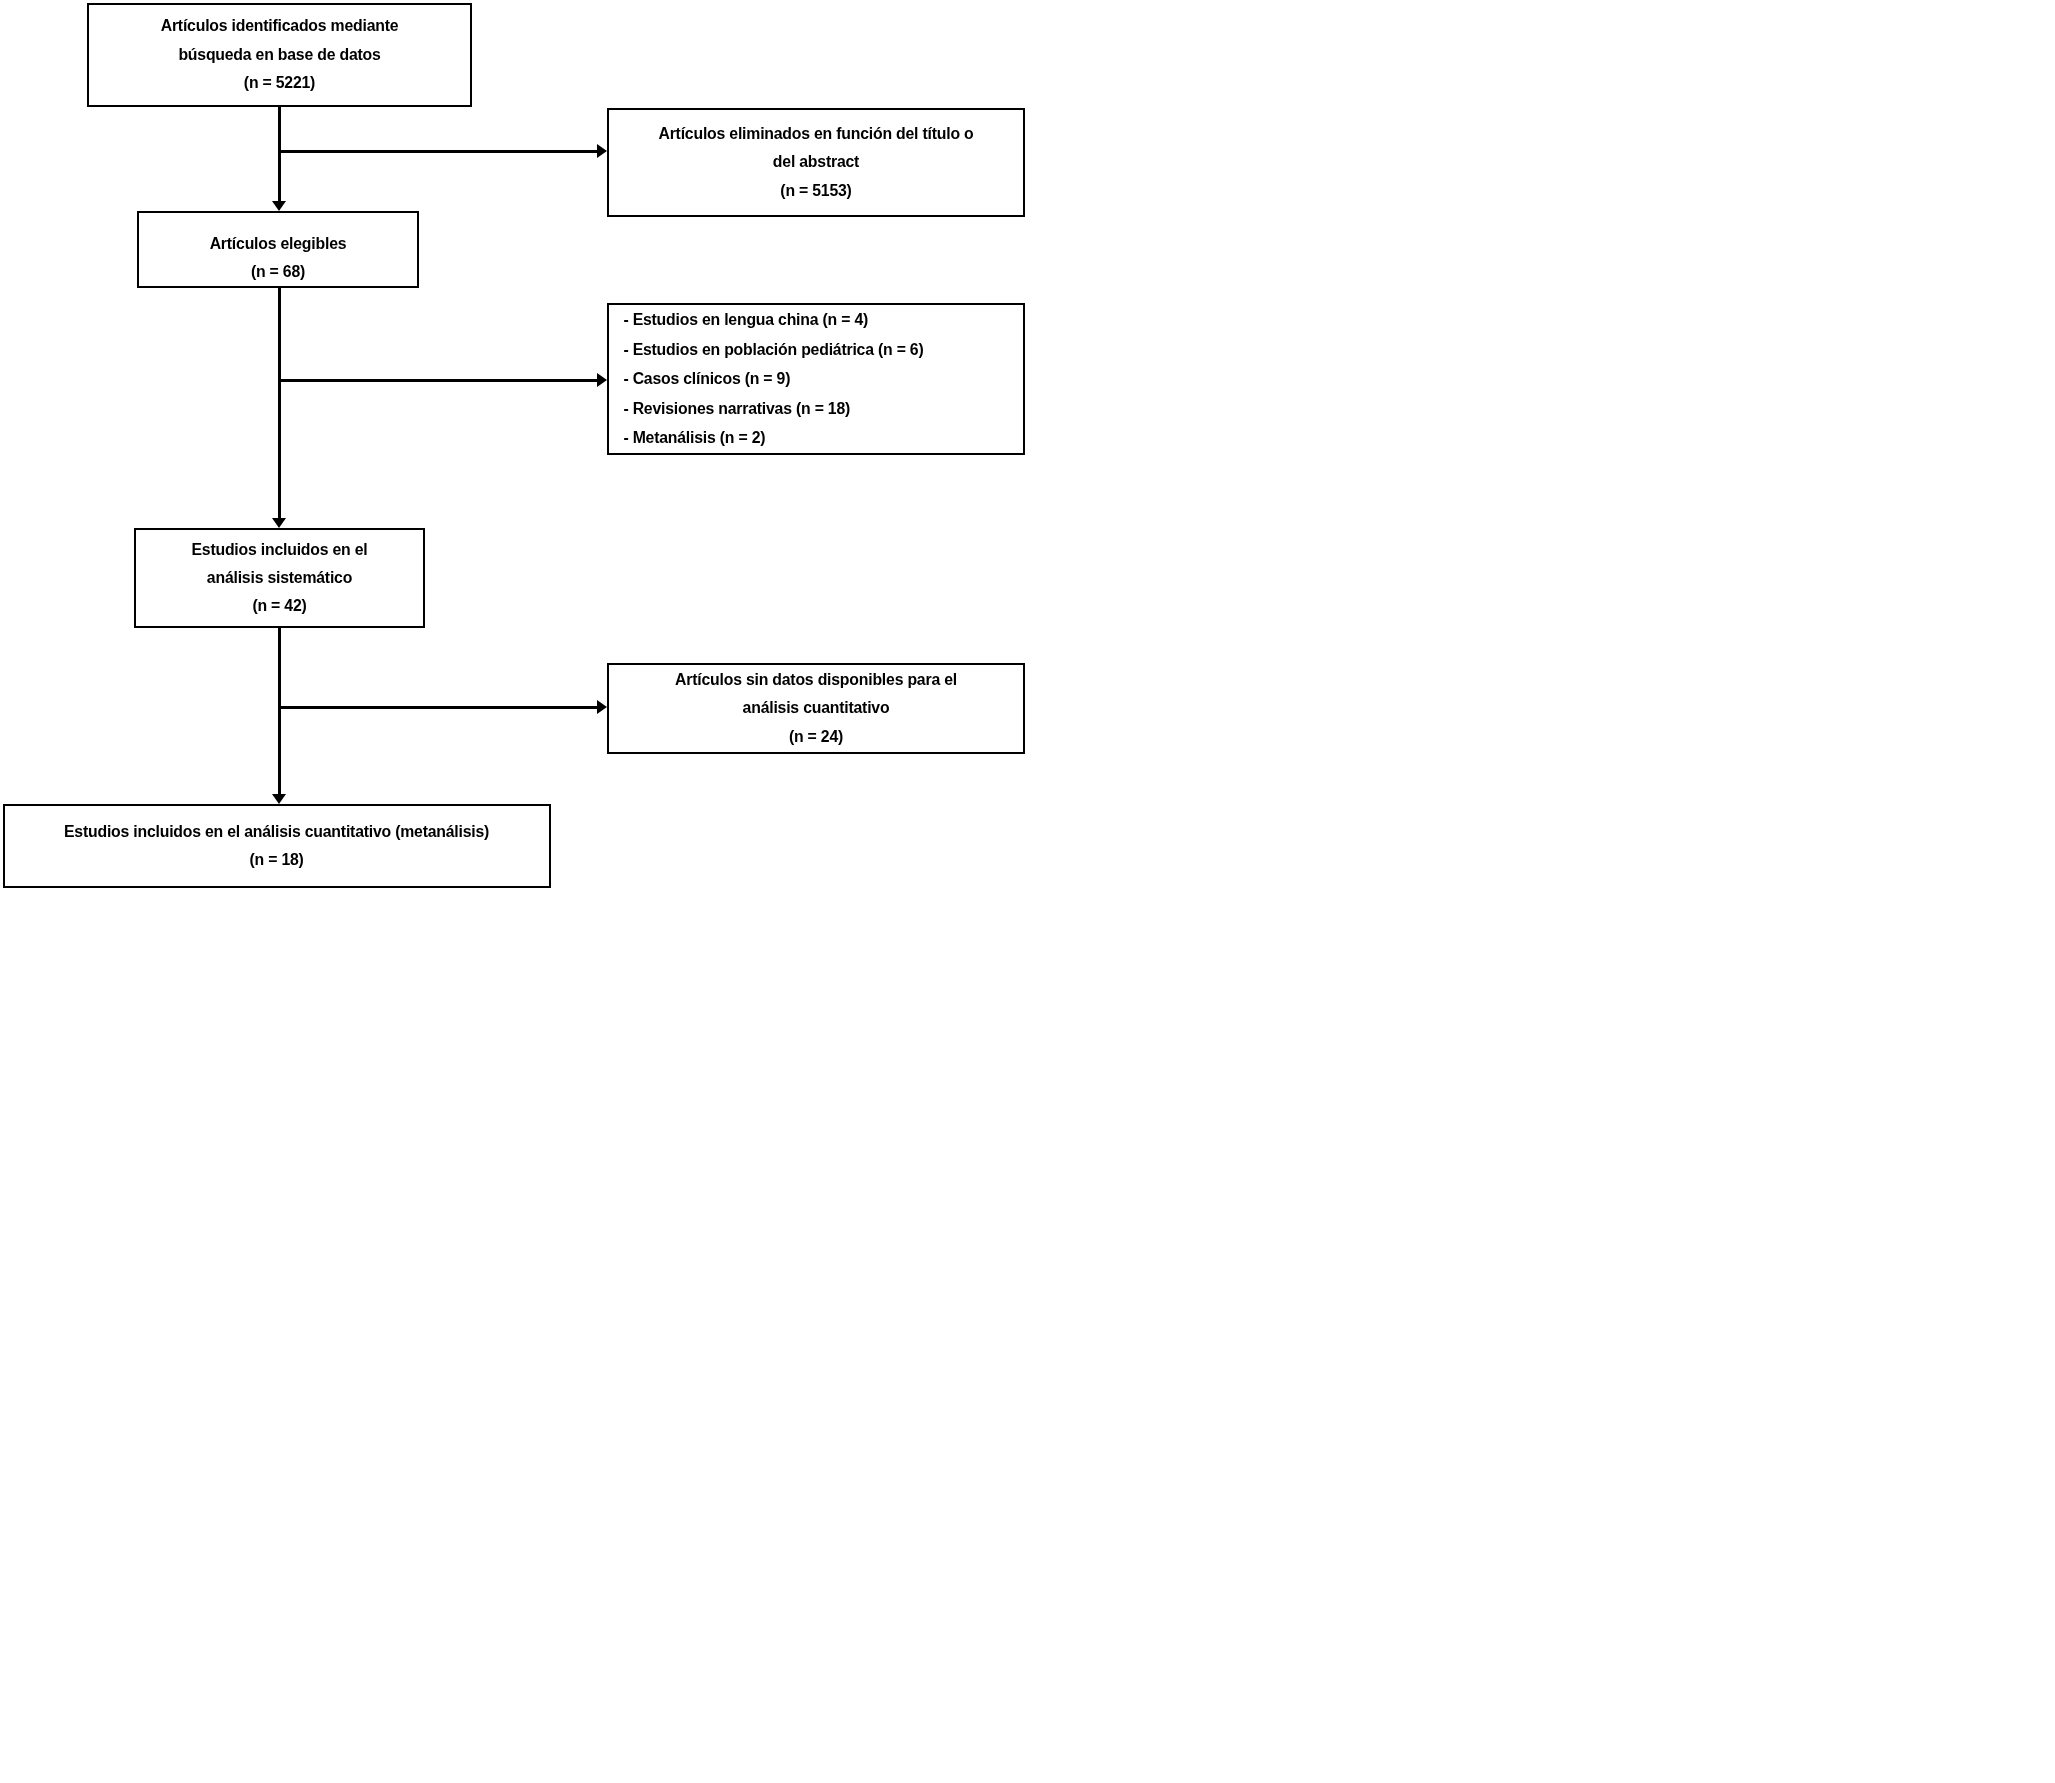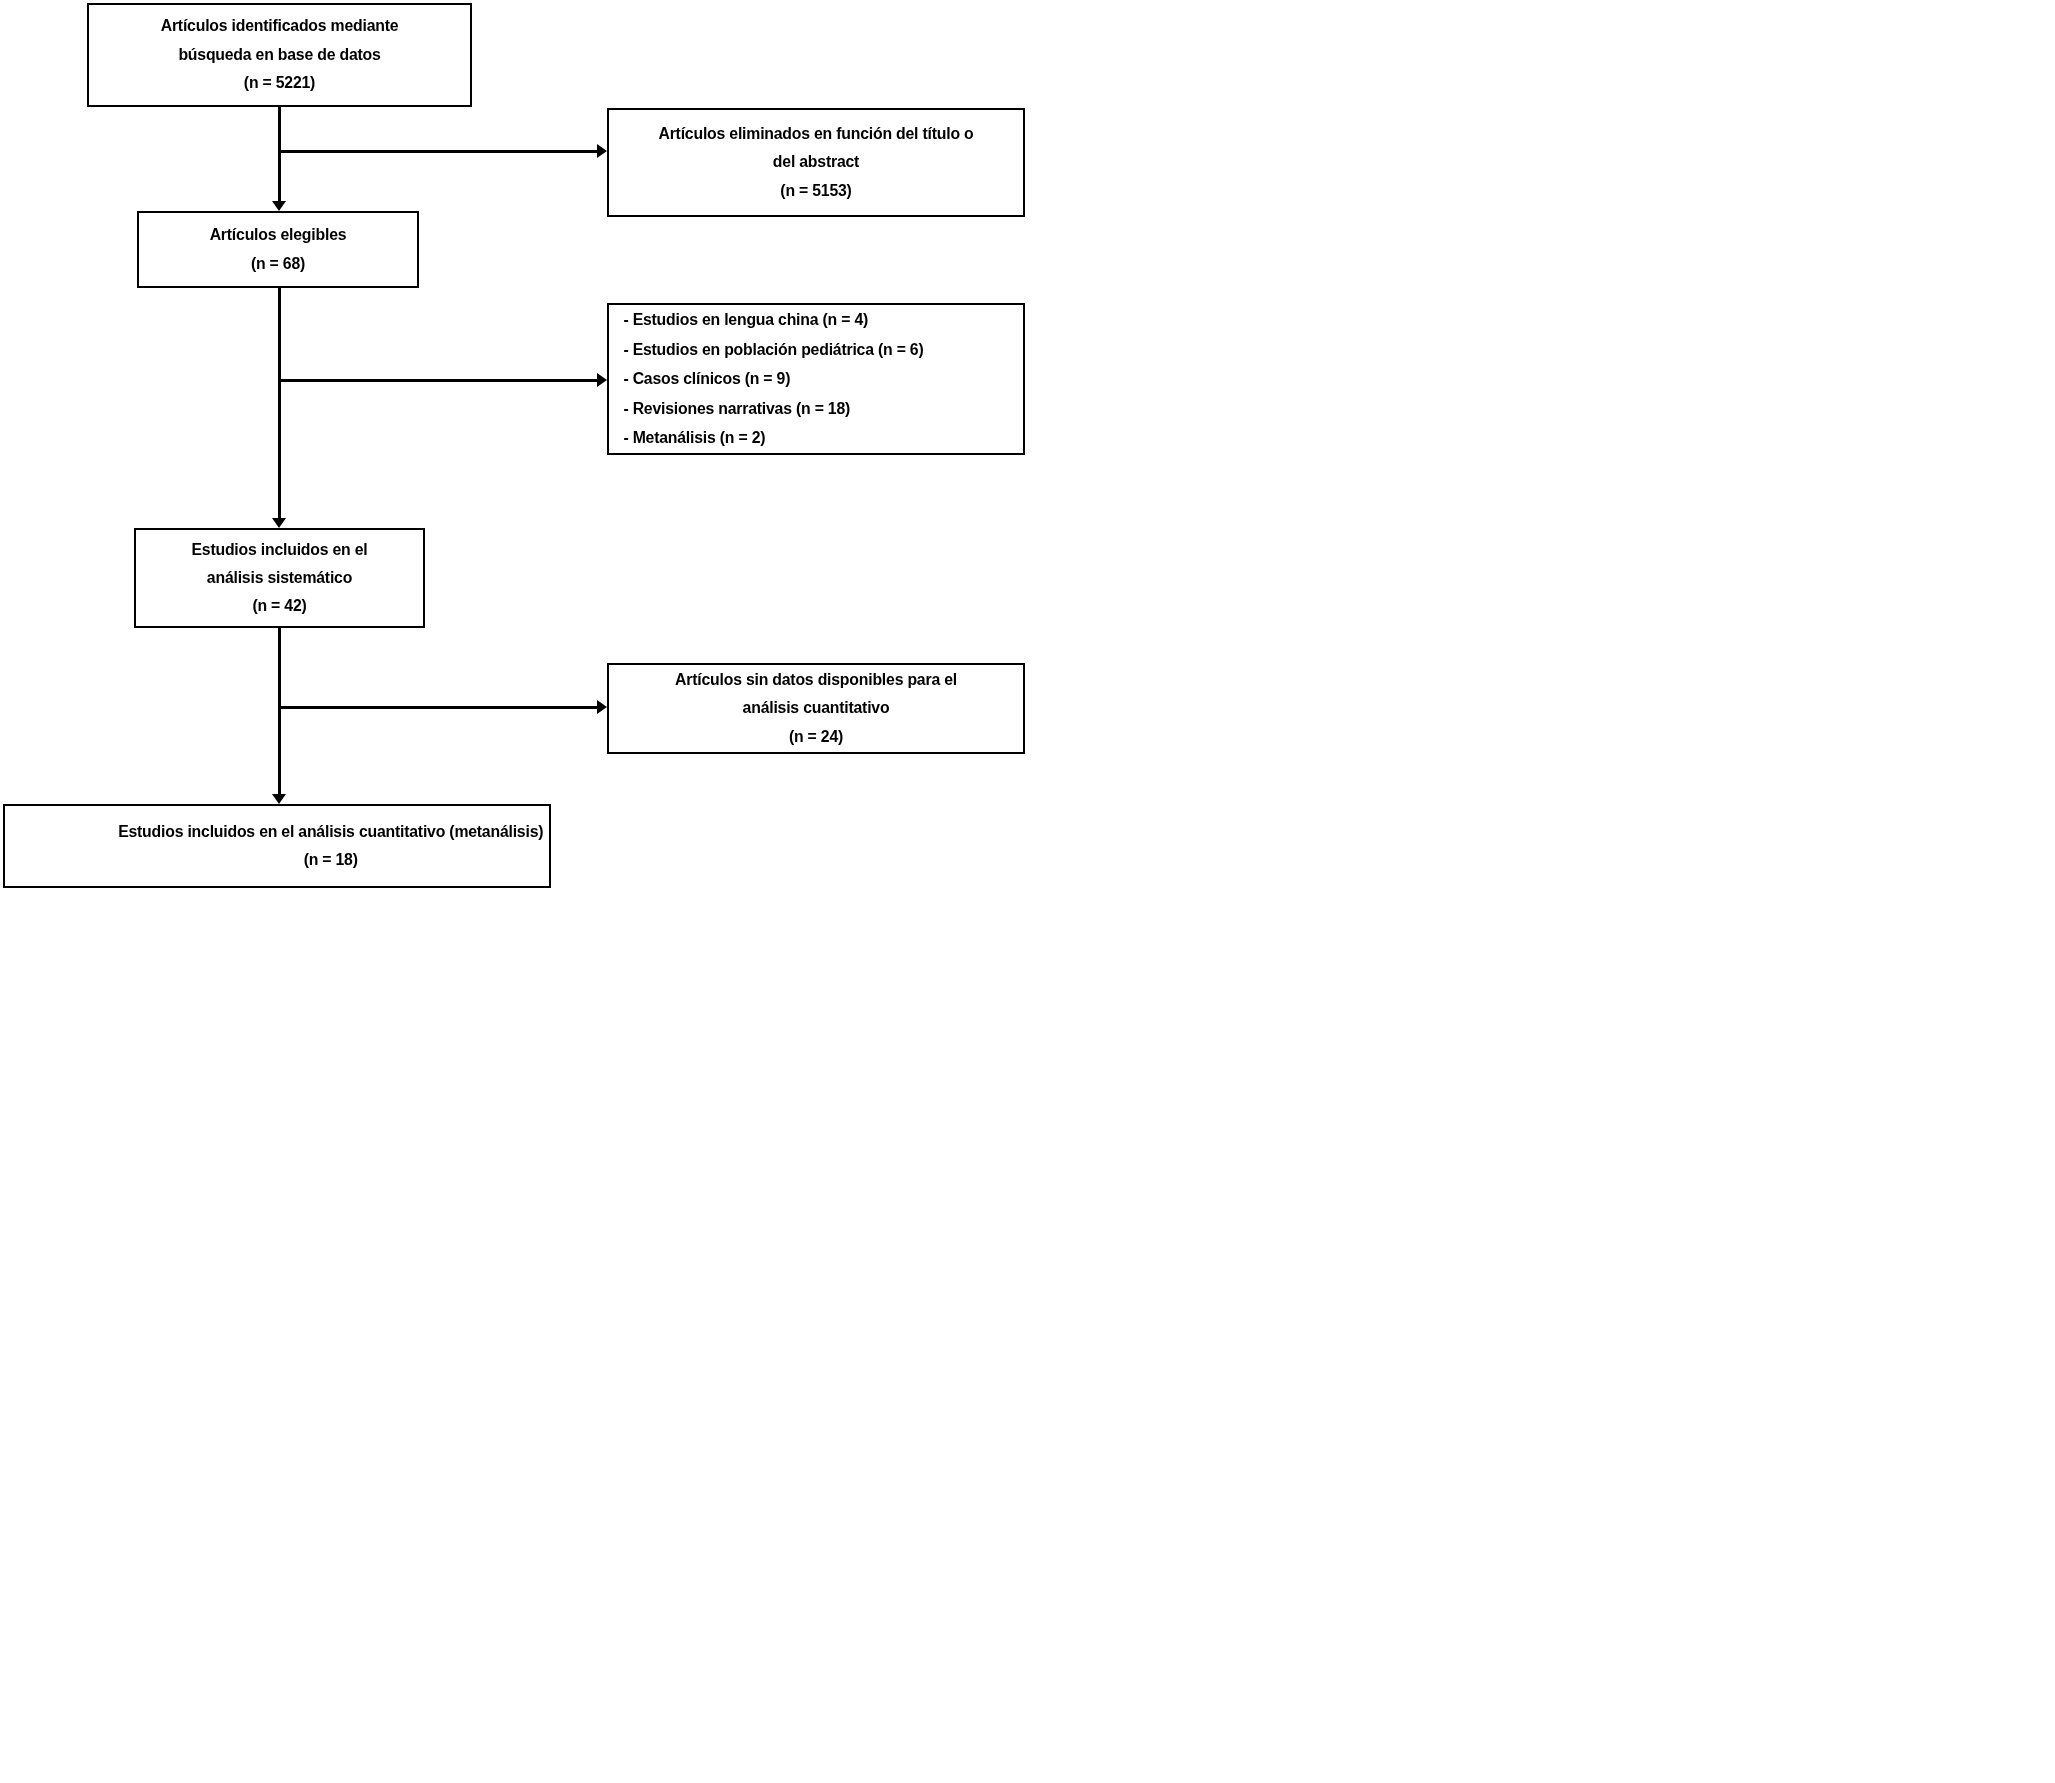--- a/index.html
+++ b/index.html
@@ -41,25 +41,25 @@
     justify-content: flex-start;
     text-align: left;
     padding: 0 14.4px;
   }
   .fbox.listbox .item {
     line-height: 29.5px;
     white-space: pre;
   }
   .box-identified   { left: 87px; top: 2.6px;    width: 385px; height: 104px; }
   .box-excluded     { left: 607px; top: 108px;  width: 418px; height: 109px; }
-  .box-eligible     { left: 137px; top: 211px;  width: 282px; height: 77px; }
+  .box-eligible     { left: 137px; top: 211px;  width: 282px; height: 77px; align-items: flex-end; }
   .box-exclusions   { left: 607px; top: 303px;  width: 418px; height: 152px; }
   .box-systematic   { left: 134px; top: 528px;  width: 291px; height: 100px; }
   .box-nodata       { left: 607px; top: 663px; width: 418px; height: 91px; }
-  .box-quantitative { left: 2.6px;   top: 804px; width: 548px; height: 84px; justify-content: flex-end; }
+  .box-quantitative { left: 2.6px;   top: 804px; width: 548px; height: 84px; }
 
   .line {
     position: absolute;
     background: #000000;
   }
   .vline1 { left: 278px; top: 106px;  width: 2.6px;   height: 96px; }
   .vline2 { left: 278px; top: 287px;  width: 2.6px;   height: 232px; }
   .vline3 { left: 278px; top: 628px;  width: 2.6px;   height: 168px; }
   .hline1 { left: 278px; top: 150px;  width: 320px; height: 2.6px; }
   .hline2 { left: 278px; top: 379px;  width: 320px; height: 2.6px; }

